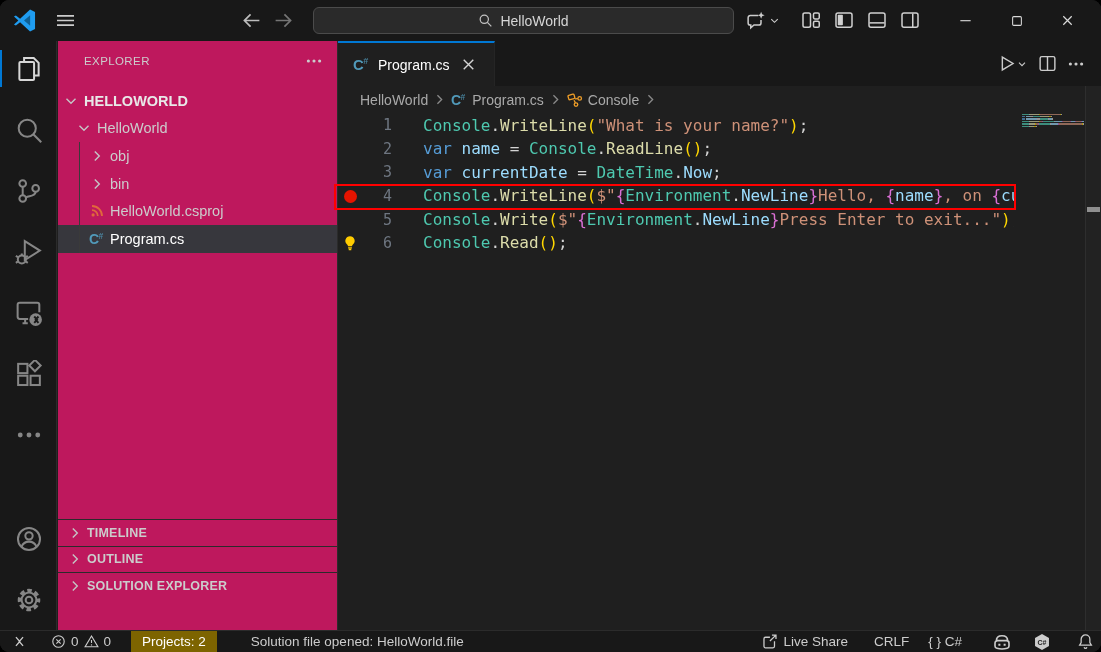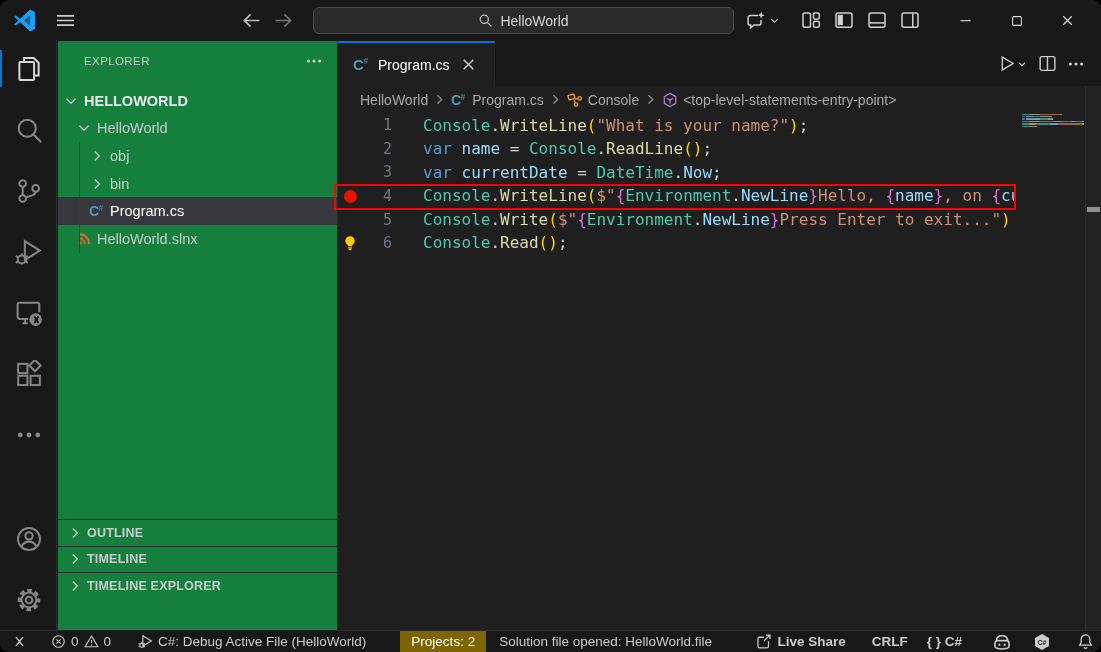--- a/index.html
+++ b/index.html
@@ -31,21 +31,21 @@
   .tb-win > div { width:51px; height:41px; display:flex; align-items:center; justify-content:center; color:#d9d9d9; }
 
   
   .activitybar { position:absolute; left:0; top:41px; width:57px; height:589px; background:#181818; border-right:1px solid #2b2b2b; }
   .ab-item { position:relative; width:57px; height:61px; display:flex; align-items:center; justify-content:center; color:#868686; }
   .ab-item.active { color:#d7d7d7; }
   .ab-item.active::before { content:""; position:absolute; left:0; top:12px; bottom:12px; width:2px; background:#0078d4; }
   .ab-bottom { position:absolute; bottom:0; left:0; width:57px; }
 
   
-  .sidebar { position:absolute; left:58px; top:41px; width:280px; height:589px; background:#15803d; border-right:1px solid #2b2b2b; }
+  .sidebar { position:absolute; left:58px; top:41px; width:280px; height:589px; background:#be185d; border-right:1px solid #2b2b2b; }
   .sb-header { position:absolute; top:0; left:0; right:0; height:40px; display:flex; align-items:center; padding:0 14px 0 26px; }
   .sb-title { font-size:11.5px; letter-spacing:.4px; color:#cccccc; flex:1; }
   .sb-more { color:#cccccc; width:18px; height:18px; }
   .tree { position:absolute; top:46px; left:0; right:0; }
   .tree-row { position:relative; height:27.6px; display:flex; align-items:center; font-size:14.5px; color:#cccccc; }
   .tree-row.selected { background:#37373d; color:#ffffff; }
   .tree-row.root { font-weight:bold; color:#e8e8e8; }
   .tw { width:16px; height:16px; flex:none; margin-right:5px; color:#c5c5c5; }
   .tree-guide { position:absolute; left:21px; top:0; width:1px; background:#3a3a3a; }
   .sb-sections { position:absolute; left:0; right:0; top:478px; }
@@ -78,21 +78,21 @@
 
   .minimap { position:absolute; left:684px; top:72.5px; width:62px; overflow:hidden; }
   .mm-row { height:1.5px; margin-bottom:0.95px; white-space:nowrap; font-size:0; }
   .mm-row span { display:inline-block; height:1.5px; opacity:.65; }
   .ovr { position:absolute; left:747px; top:45px; bottom:0; width:16px; background:#222222; border-left:1px solid #2e2e2e; }
   .ovr-cursor { position:absolute; left:1px; right:1px; top:121px; height:5px; background:#8f8f8f; }
 
   
   .statusbar { position:absolute; left:0; bottom:0; width:1101px; height:22px; background:#181818; border-top:1px solid #2b2b2b; display:flex; align-items:center; font-size:13.5px; color:#cccccc; }
   .sb-left { display:flex; align-items:center; height:100%; }
-  .sb-right { display:flex; align-items:center; height:100%; margin-left:auto;font-weight:bold; }
+  .sb-right { display:flex; align-items:center; height:100%; margin-left:auto; }
   .sb-item { display:flex; align-items:center; gap:5px; padding:0 7px; height:100%; }
   .sb-left .sb-item:nth-child(1) { padding-left:12px; }
   .sb-left .sb-item:nth-child(2) { margin-left:10px; }
   .sb-left .sb-item:nth-child(3) { margin-left:13px; }
   .sb-left .sb-item:nth-child(4) { margin-left:27px; }
   .sb-left .sb-item:nth-child(5) { padding-left:13px; }
   .sb-right .sb-item:nth-child(2) { margin-left:12px; }
   .sb-right .sb-item:nth-child(3) { margin-left:5px; }
   .sb-right .sb-item:nth-child(4) { margin-left:16px; }
   .sb-right .sb-item:nth-child(5) { margin-left:7px; }
@@ -466,52 +466,52 @@
             <use href="#i-chevron-right"></use>
           </svg>
           <span>obj</span>
         </div>
         <div class="tree-row" style="padding-left: 31px;">
           <svg class="ic tw" width="16" height="16">
             <use href="#i-chevron-right"></use>
           </svg>
           <span>bin</span>
         </div>
+        <div class="tree-row" style="padding-left: 31px;">
+          <svg class="ic tw" width="16" height="16" style="color: rgb(224, 104, 60);">
+            <use href="#i-proj"></use>
+          </svg>
+          <span>HelloWorld.csproj</span>
+        </div>
         <div class="tree-row selected" style="padding-left: 31px;">
           <svg class="ic tw" width="16" height="16" style="color: rgb(81, 154, 186);">
             <use href="#i-csfile"></use>
           </svg>
           <span>Program.cs</span>
-        </div>
-        <div class="tree-row" style="padding-left: 18px;">
-          <svg class="ic tw" width="16" height="16" style="color: rgb(224, 104, 60);">
-            <use href="#i-proj"></use>
-          </svg>
-          <span>HelloWorld.slnx</span>
         </div>
         <div class="tree-guide" style="top: 55.2px; height: 110.4px;"></div>
       </div>
     <div class="sb-sections" id="sections">
         <div class="sb-section">
           <svg class="ic tw" width="15" height="15">
             <use href="#i-chevron-right"></use>
           </svg>
-          <span>OUTLINE</span>
+          <span>TIMELINE</span>
         </div>
         <div class="sb-section">
           <svg class="ic tw" width="15" height="15">
             <use href="#i-chevron-right"></use>
           </svg>
-          <span>TIMELINE</span>
+          <span>OUTLINE</span>
         </div>
         <div class="sb-section">
           <svg class="ic tw" width="15" height="15">
             <use href="#i-chevron-right"></use>
           </svg>
-          <span>TIMELINE EXPLORER</span>
+          <span>SOLUTION EXPLORER</span>
         </div>
       </div>
   </aside>
 
   <main class="editor">
     <div class="tabbar">
       <div class="tab">
         <svg class="ic" width="17" height="17" style="color:#519aba">
             <use href="#i-csfile"></use>
           </svg>
@@ -555,26 +555,20 @@
         </svg>
         <span class="bc-item">
           <svg class="ic bc-ic class" width="16" height="16">
             <use href="#i-class"></use>
           </svg>
           <span>Console</span>
         </span>
         <svg class="ic bc-sep" width="15" height="15">
           <use href="#i-chevron-right"></use>
         </svg>
-        <span class="bc-item">
-          <svg class="ic bc-ic method" width="16" height="16">
-            <use href="#i-method"></use>
-          </svg>
-          <span>&lt;top-level-statements-entry-point&gt;</span>
-        </span>
       </div>
     <div class="code-clip" id="code">
         <div class="code-line">
           <div class="glyph"></div>
           <div class="lnum">1</div>
           <div class="ltext"><span style="color: rgb(78, 201, 176);">Console</span><span style="color: rgb(212, 212, 212);">.</span><span style="color: rgb(220, 220, 170);">WriteLine</span><span style="color: rgb(255, 215, 0);">(</span><span style="color: rgb(206, 145, 120);">"What is your name?"</span><span style="color: rgb(255, 215, 0);">)</span><span style="color: rgb(212, 212, 212);">;</span></div>
         </div>
         <div class="code-line">
           <div class="glyph"></div>
           <div class="lnum">2</div>
@@ -631,26 +625,20 @@
         <div class="sb-item">
           <svg class="ic " width="15" height="15">
             <use href="#i-error"></use>
           </svg>
           <span>0</span>
           <svg class="ic " width="15" height="15">
             <use href="#i-warning"></use>
           </svg>
           <span>0</span>
         </div>
-        <div class="sb-item">
-          <svg class="ic " width="15" height="15">
-            <use href="#i-debug-sm"></use>
-          </svg>
-          <span>C#: Debug Active File (HelloWorld)</span>
-        </div>
         <div class="sb-item warning" style="background: rgb(125, 100, 0);">
           <span>Projects: 2</span>
         </div>
         <div class="sb-item">
           <span>Solution file opened: HelloWorld.file</span>
         </div>
       </div>
     <div class="sb-right" id="status-right">
         <div class="sb-item">
           <svg class="ic " width="17" height="17">

